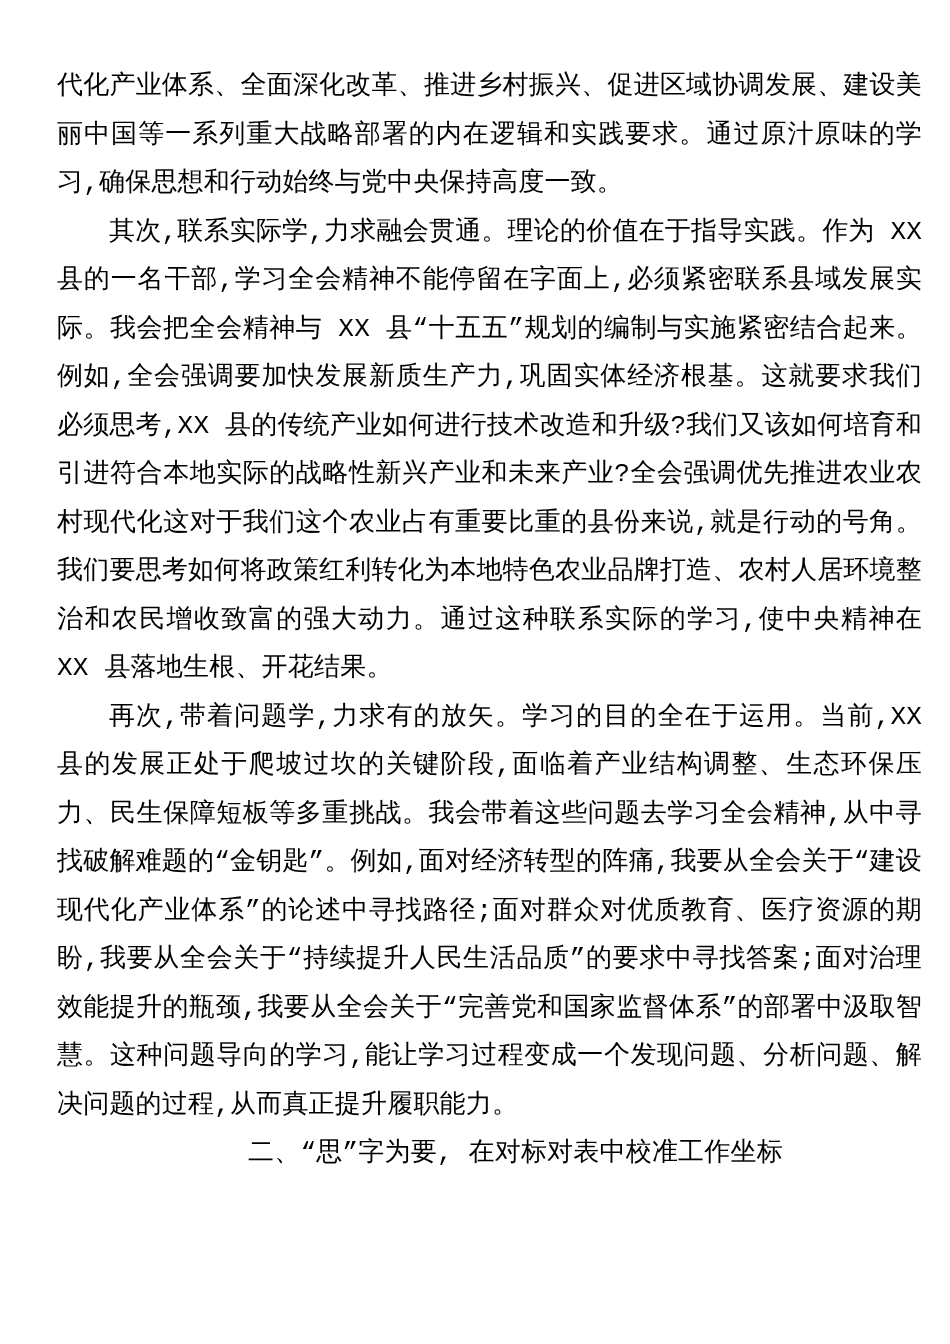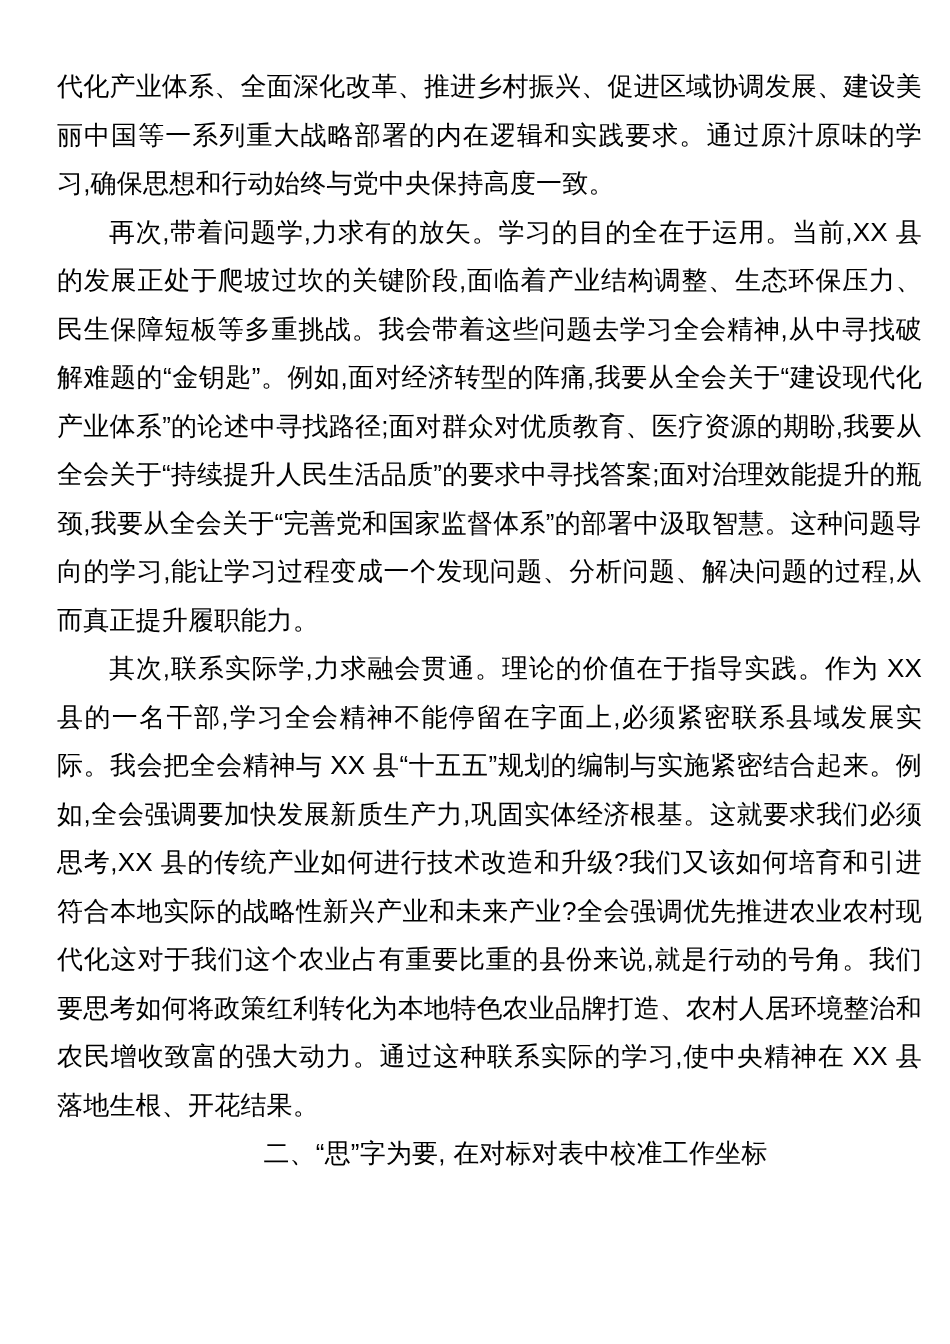--- a/index.html
+++ b/index.html
@@ -12,21 +12,21 @@
     background: #ffffff;
     overflow: hidden;
   }
   .page {
     box-sizing: border-box;
     width: 950px;
     height: 1344px;
     padding: 62px 28px 40px 57px;
     background: #ffffff;
     color: #000000;
-    font-family: Liberation Sans, sans-serif;
+    font-family: Liberation Mono, monospace;
     font-size: 26px;
     line-height: 48.5px;
     letter-spacing: 0.2px;
   }
   .para {
     margin: 0;
     text-align: justify;
   }
   .para.indent {
     text-indent: 2em;
@@ -34,16 +34,16 @@
   .para.heading {
     text-align: center;
     font-weight: 400;
   }
 </style>
 </head>
 <body>
 
 <div class="page">
   <p class="para">代化产业体系、全面深化改革、推进乡村振兴、促进区域协调发展、建设美丽中国等一系列重大战略部署的内在逻辑和实践要求。通过原汁原味的学习,确保思想和行动始终与党中央保持高度一致。</p>
+  <p class="para indent">其次,联系实际学,力求融会贯通。理论的价值在于指导实践。作为 XX 县的一名干部,学习全会精神不能停留在字面上,必须紧密联系县域发展实际。我会把全会精神与 XX 县“十五五”规划的编制与实施紧密结合起来。例如,全会强调要加快发展新质生产力,巩固实体经济根基。这就要求我们必须思考,XX 县的传统产业如何进行技术改造和升级?我们又该如何培育和引进符合本地实际的战略性新兴产业和未来产业?全会强调优先推进农业农村现代化这对于我们这个农业占有重要比重的县份来说,就是行动的号角。我们要思考如何将政策红利转化为本地特色农业品牌打造、农村人居环境整治和农民增收致富的强大动力。通过这种联系实际的学习,使中央精神在 XX 县落地生根、开花结果。</p>
   <p class="para indent">再次,带着问题学,力求有的放矢。学习的目的全在于运用。当前,XX 县的发展正处于爬坡过坎的关键阶段,面临着产业结构调整、生态环保压力、民生保障短板等多重挑战。我会带着这些问题去学习全会精神,从中寻找破解难题的“金钥匙”。例如,面对经济转型的阵痛,我要从全会关于“建设现代化产业体系”的论述中寻找路径;面对群众对优质教育、医疗资源的期盼,我要从全会关于“持续提升人民生活品质”的要求中寻找答案;面对治理效能提升的瓶颈,我要从全会关于“完善党和国家监督体系”的部署中汲取智慧。这种问题导向的学习,能让学习过程变成一个发现问题、分析问题、解决问题的过程,从而真正提升履职能力。</p>
-  <p class="para indent">其次,联系实际学,力求融会贯通。理论的价值在于指导实践。作为 XX 县的一名干部,学习全会精神不能停留在字面上,必须紧密联系县域发展实际。我会把全会精神与 XX 县“十五五”规划的编制与实施紧密结合起来。例如,全会强调要加快发展新质生产力,巩固实体经济根基。这就要求我们必须思考,XX 县的传统产业如何进行技术改造和升级?我们又该如何培育和引进符合本地实际的战略性新兴产业和未来产业?全会强调优先推进农业农村现代化这对于我们这个农业占有重要比重的县份来说,就是行动的号角。我们要思考如何将政策红利转化为本地特色农业品牌打造、农村人居环境整治和农民增收致富的强大动力。通过这种联系实际的学习,使中央精神在 XX 县落地生根、开花结果。</p>
   <p class="para indent heading">二、“思”字为要, 在对标对表中校准工作坐标</p>
 </div>
 
 </body></html>

